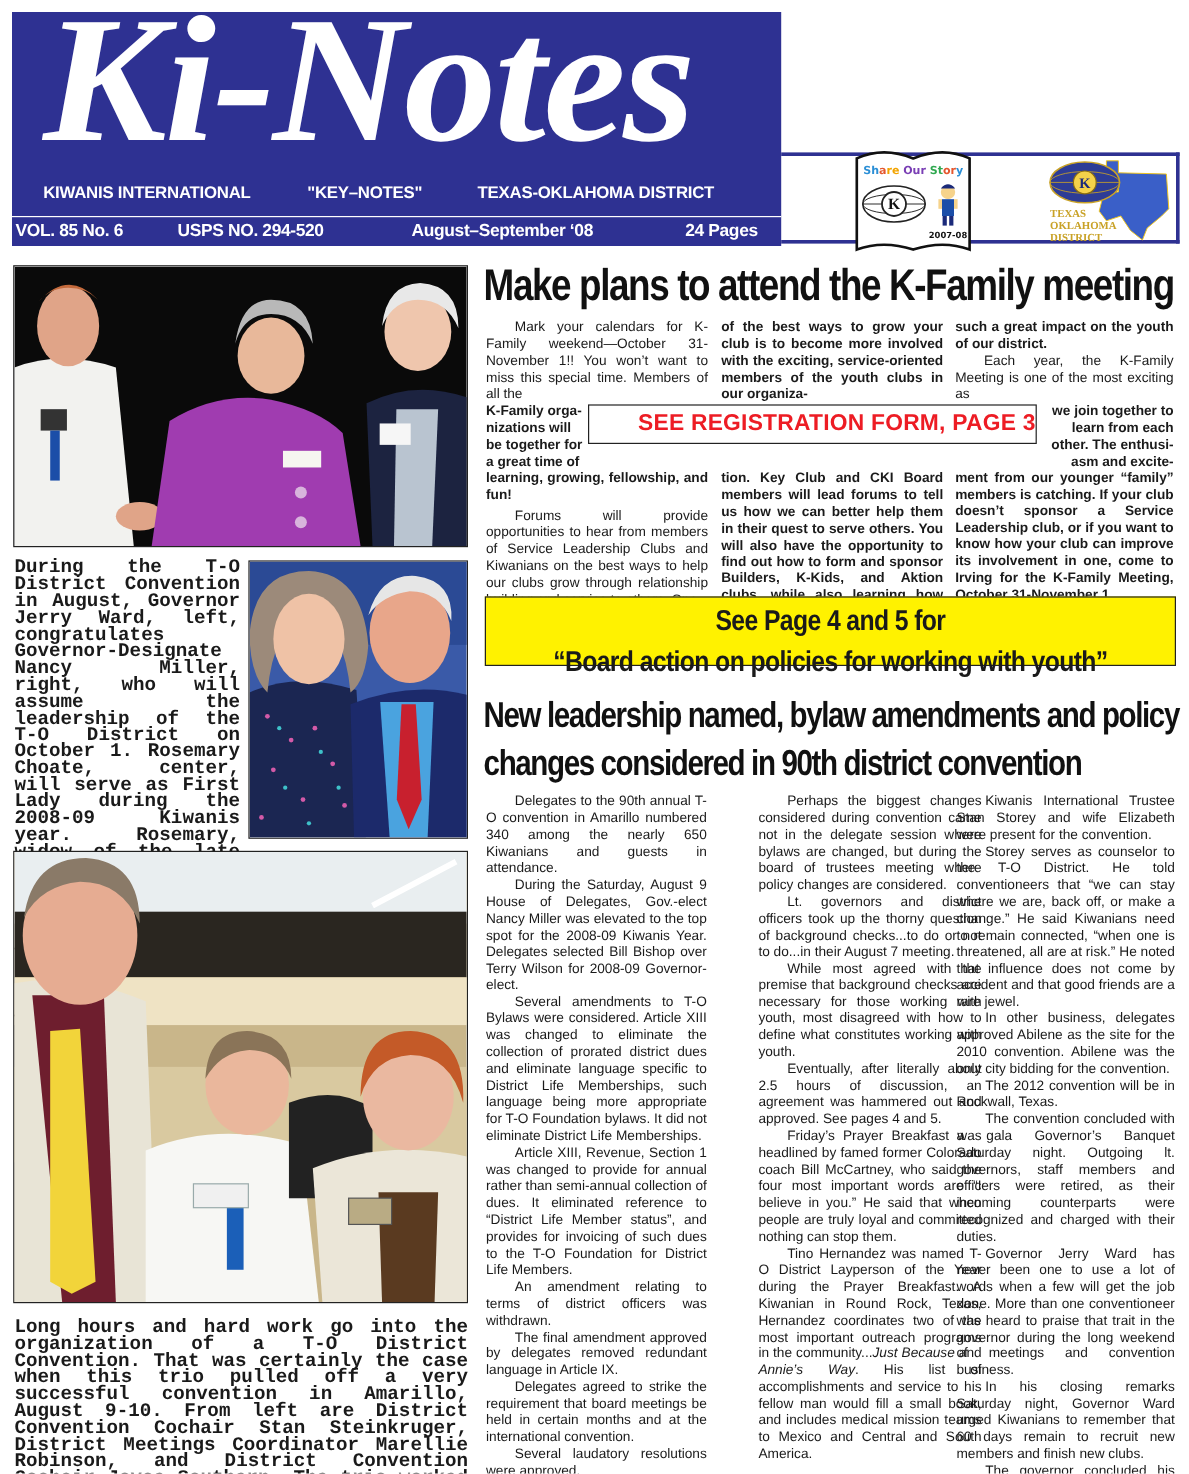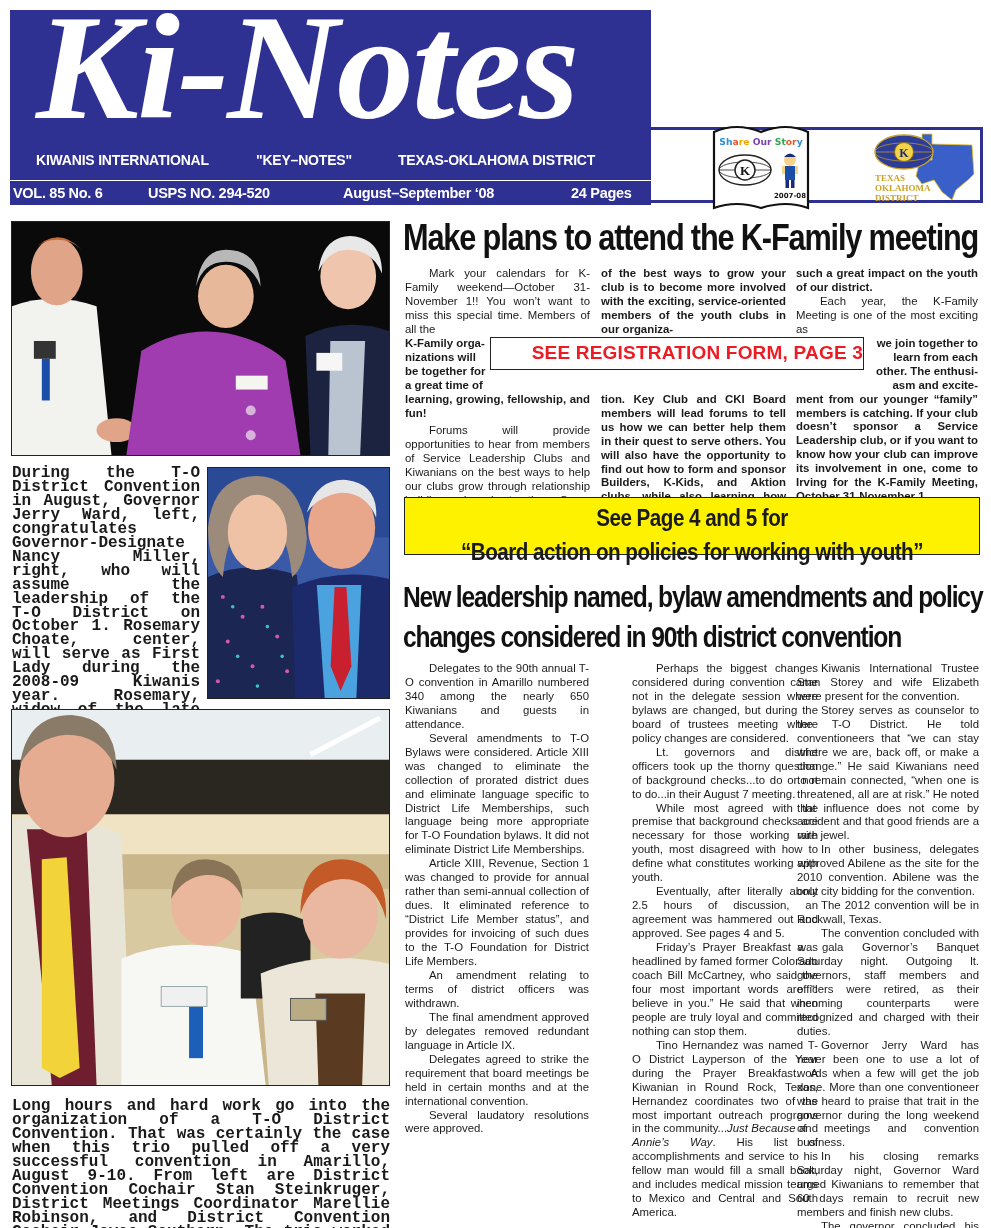--- a/index.html
+++ b/index.html
@@ -253,20 +253,21 @@
   <div>“Board action on policies for working with youth”</div>
 </div>
 
 <h2 class="headline headline2">
   <span>New leadership named, bylaw amendments and policy</span><br>
   <span>changes considered in 90th district convention</span>
 </h2>
 
 <div class="col c1">
   <p>Delegates to the 90th annual T-O convention in Amarillo numbered 340 among the nearly 650 Kiwanians and guests in attendance.</p>
+  <p>During the Saturday, August 9 House of Delegates, Gov.-elect Nancy Miller was elevated to the top spot for the 2008-09 Kiwanis Year. Delegates selected Bill Bishop over Terry Wilson for 2008-09 Governor-elect.</p>
   <p>Several amendments to T-O Bylaws were considered. Article XIII was changed to eliminate the collection of prorated district dues and eliminate language specific to District Life Memberships, such language being more appropriate for T-O Foundation bylaws. It did not eliminate District Life Memberships.</p>
   <p>Article XIII, Revenue, Section 1 was changed to provide for annual rather than semi-annual collection of dues. It eliminated reference to “District Life Member status”, and provides for invoicing of such dues to the T-O Foundation for District Life Members.</p>
   <p>An amendment relating to terms of district officers was withdrawn.</p>
   <p>The final amendment approved by delegates removed redundant language in Article IX.</p>
   <p>Delegates agreed to strike the requirement that board meetings be held in certain months and at the international convention.</p>
   <p>Several laudatory resolutions were approved.</p>
 </div>
 
 <div class="col c2">
   <p>Perhaps the biggest changes considered during convention came not in the delegate session where bylaws are changed, but during the board of trustees meeting where policy changes are considered.</p>

